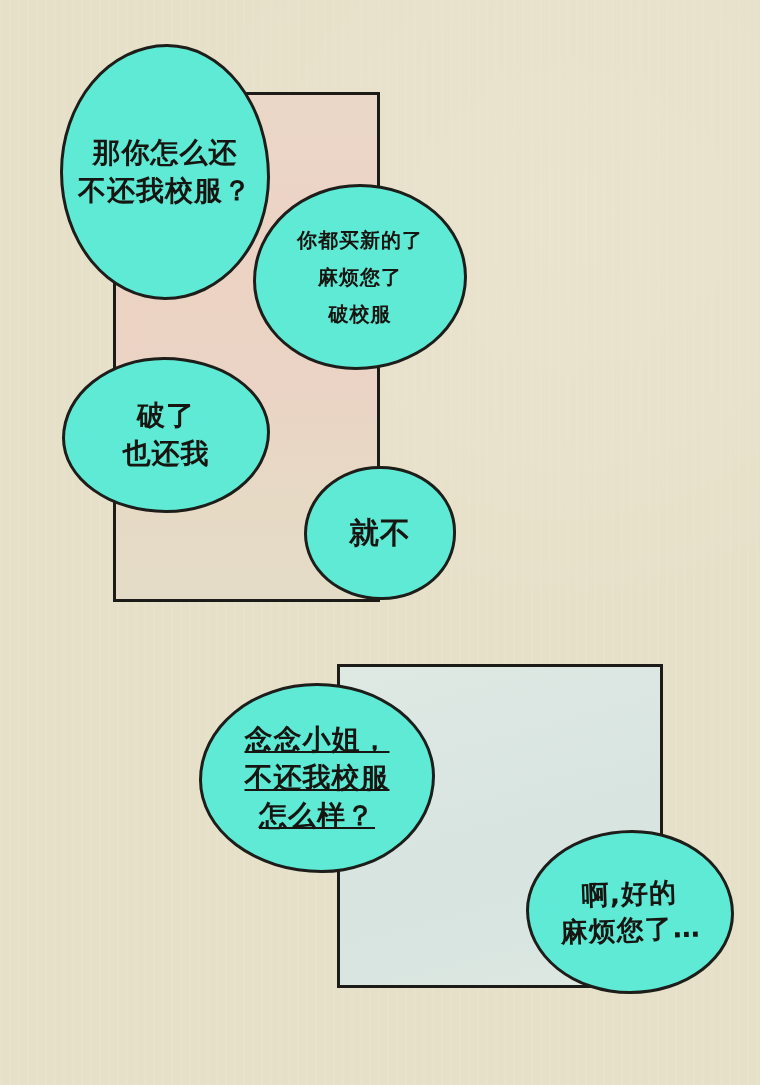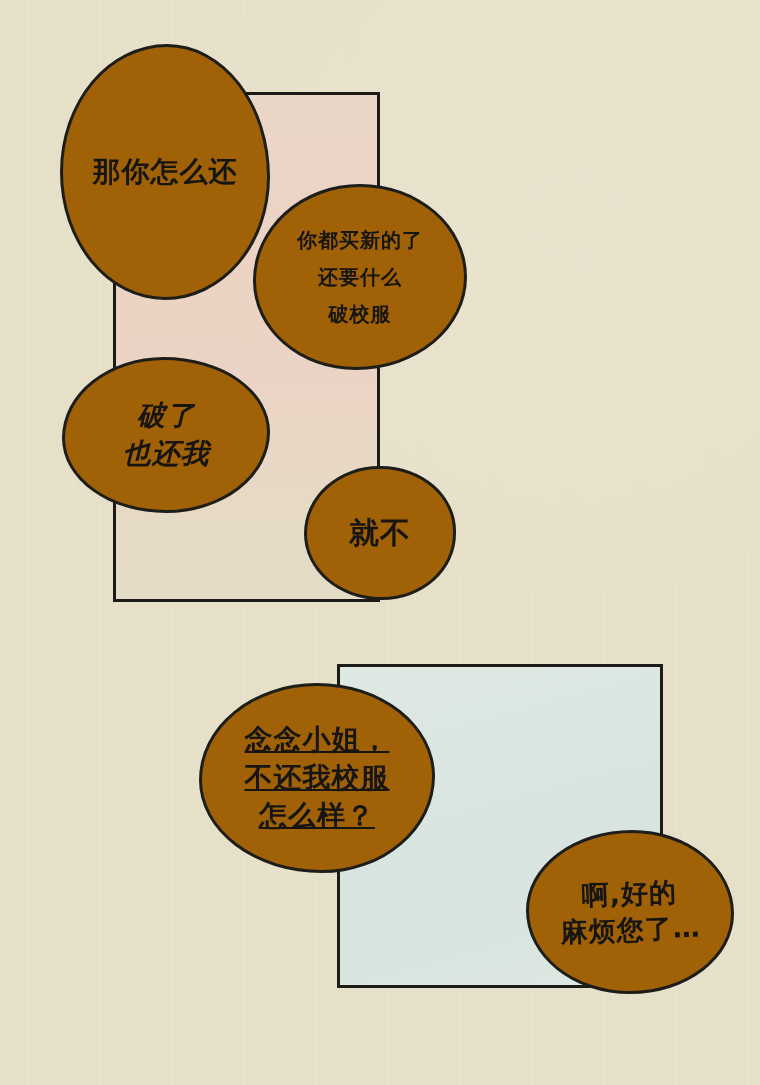--- a/index.html
+++ b/index.html
@@ -35,21 +35,21 @@
     background: linear-gradient(180deg, #ead7c8 0%, #ecd3c4 30%, #ebd4c5 58%, #e6dac5 82%, #e4dcc7 100%);
   }
   .panel-2 {
     left: 337px; top: 664px;
     width: 326px; height: 324px;
     background: linear-gradient(165deg, #dee9e4 0%, #d8e4e0 55%, #d9e5e0 80%, #e0e9e3 100%);
   }
   .bubble {
     position: absolute;
     box-sizing: border-box;
-    background: #a16207;
+    background: #5eead4;
     border: 3px solid #1d1d1a;
     z-index: 2;
     display: flex;
     flex-direction: column;
     align-items: center;
     justify-content: center;
     text-align: center;
     color: #161511;
     font-weight: 700;
     letter-spacing: 1px;
@@ -61,21 +61,21 @@
     font-size: 28px; line-height: 38px;
   }
   .b2 {
     left: 253px; top: 184px; width: 214px; height: 186px;
     border-radius: 50% 50% 52% 48% / 52% 50% 50% 48%;
     font-size: 20px; line-height: 37px;
   }
   .b3 {
     left: 62px; top: 357px; width: 208px; height: 156px;
     border-radius: 49% 51% 50% 50% / 52% 48% 52% 48%;
-    font-size: 28px; line-height: 38px; font-style: italic;
+    font-size: 28px; line-height: 38px;
   }
   .b4 {
     left: 304px; top: 466px; width: 152px; height: 134px;
     border-radius: 50% 50% 49% 51% / 51% 49% 50% 50%;
     font-size: 30px; line-height: 34px;
   }
   .b5 {
     left: 199px; top: 683px; width: 236px; height: 190px;
     border-radius: 50% 50% 48% 52% / 51% 49% 51% 49%;
     font-size: 28px; line-height: 38px; text-decoration: underline;
@@ -90,25 +90,26 @@
 </head>
 <body>
 
 <div class="stage">
 
   <div class="panel panel-1"></div>
   <div class="panel panel-2"></div>
 
   <div class="bubble b1">
     <span class="line">那你怎么还</span>
+    <span class="line">不还我校服？</span>
   </div>
 
   <div class="bubble b2">
     <span class="line">你都买新的了</span>
-    <span class="line">还要什么</span>
+    <span class="line">麻烦您了</span>
     <span class="line">破校服</span>
   </div>
 
   <div class="bubble b3">
     <span class="line">破了</span>
     <span class="line">也还我</span>
   </div>
 
   <div class="bubble b4">
     <span class="line">就不</span>

